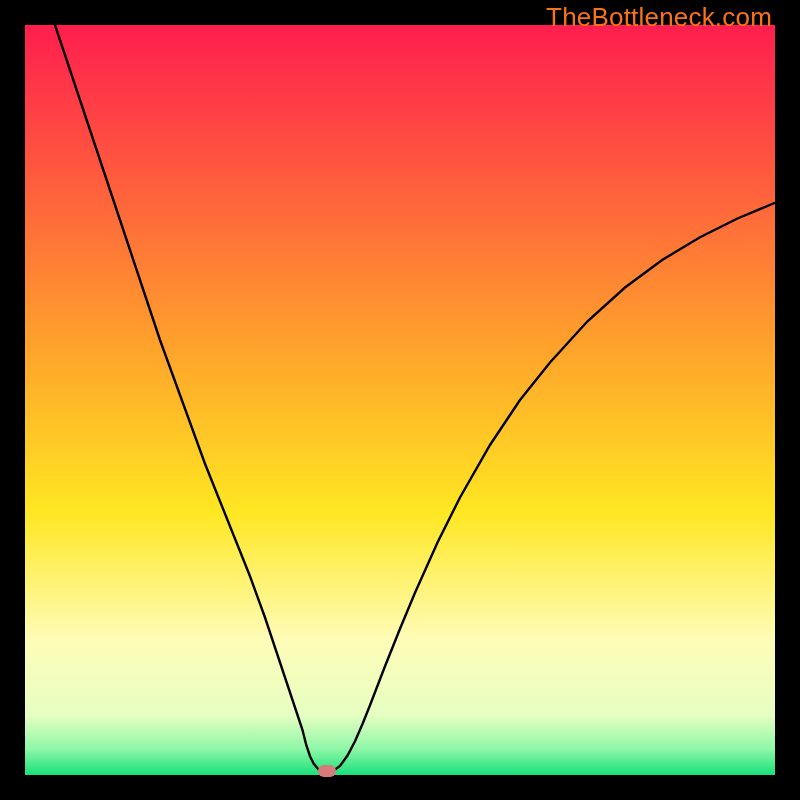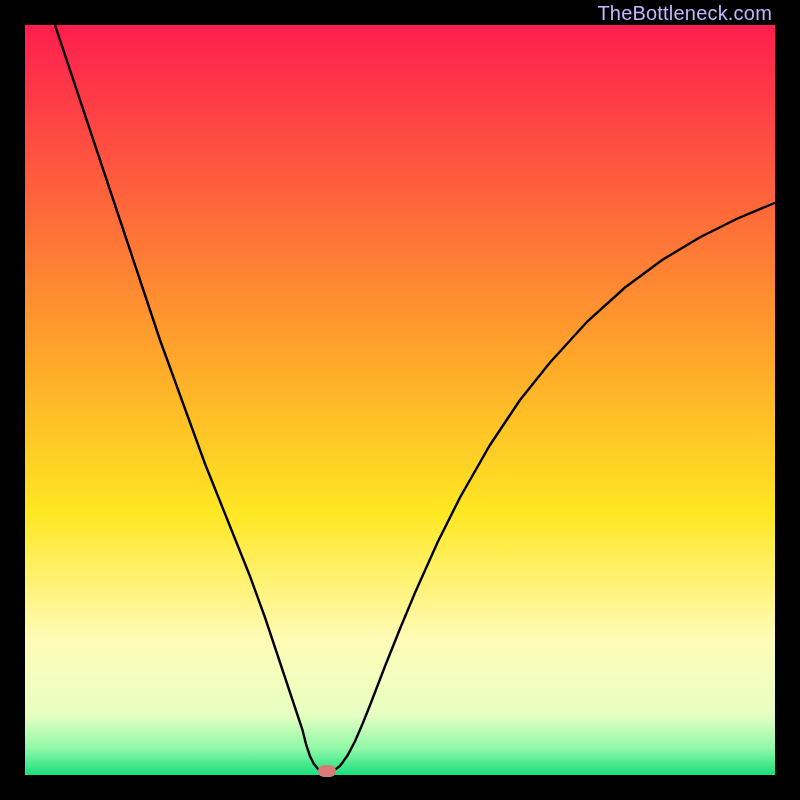--- a/index.html
+++ b/index.html
@@ -23,22 +23,22 @@
     position: absolute;
     left: 0;
     top: 0;
     width: 750px;
     height: 750px;
   }
   .watermark {
     position: absolute;
     top: 2px;
     right: 28px;
-    color: #c4b5fd;
-    font-size: 20px;
+    color: #f97316;
+    font-size: 26px;
     font-weight: 500;
     letter-spacing: 0.2px;
     font-family: Arial, Helvetica, sans-serif;
   }
   .marker {
     position: absolute;
     width: 18px;
     height: 12px;
     border-radius: 6px;
     background: #d97a7a;

